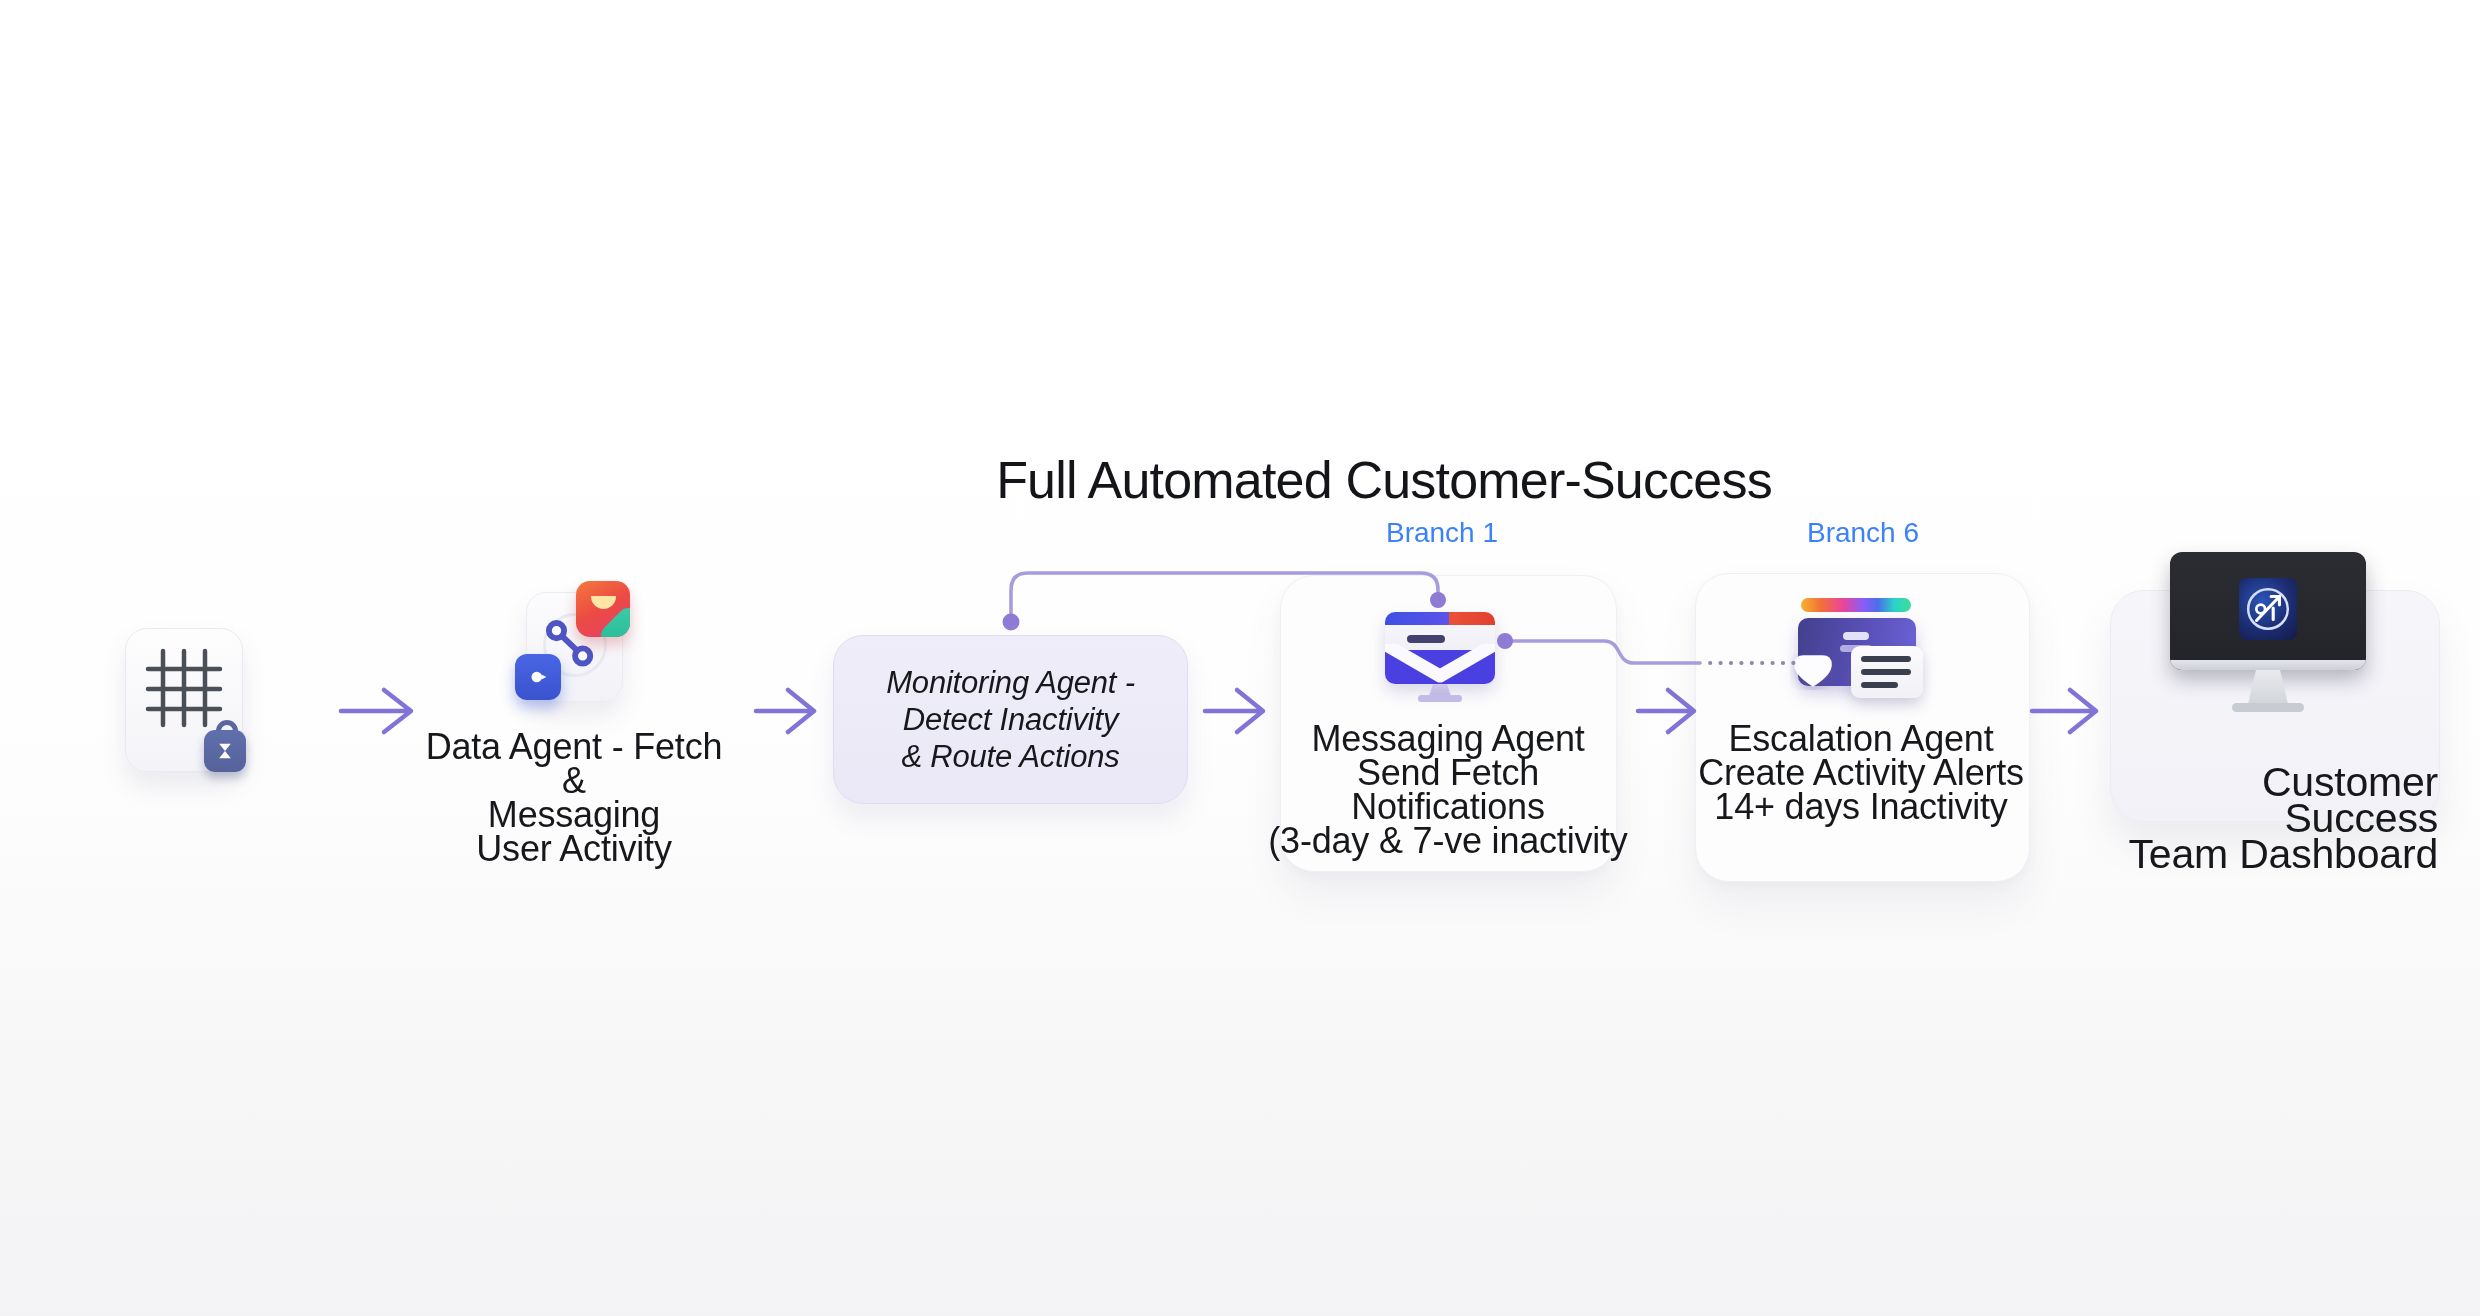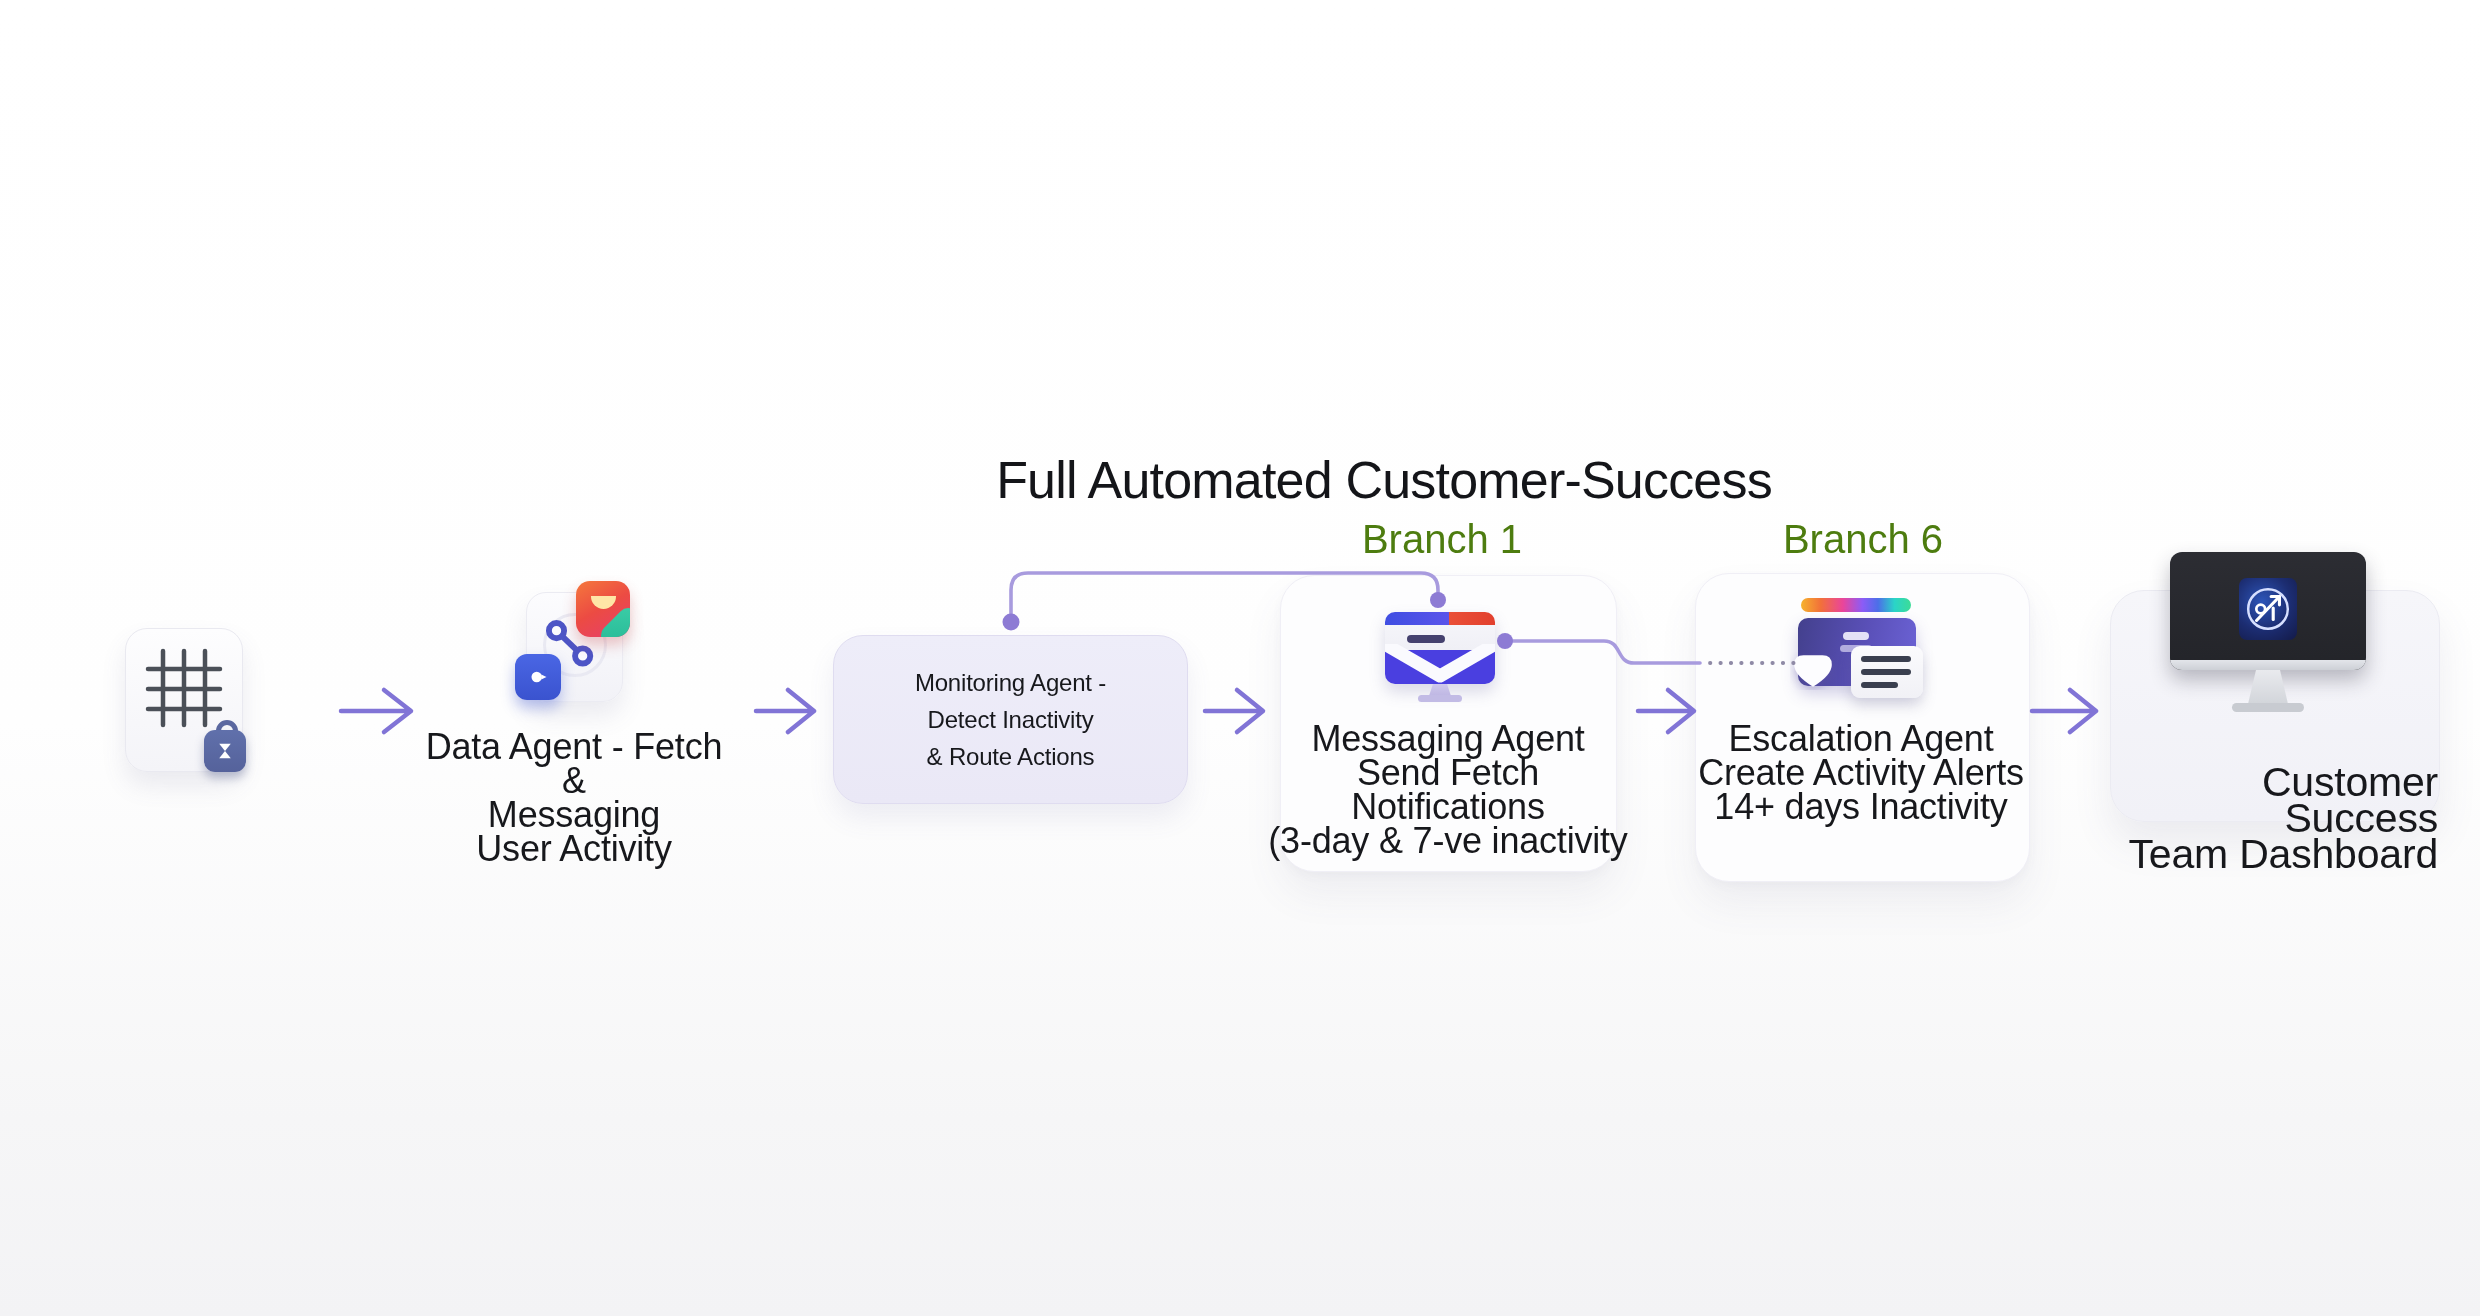--- a/index.html
+++ b/index.html
@@ -14,21 +14,21 @@
 
   .abs{position:absolute;}
 
   
   .diagram-title{
     left:926px;top:450px;width:900px;
     text-align:center;font-size:52px;font-weight:500;letter-spacing:-0.8px;color:#141519;
   }
   .branch-label{
     top:517px;width:300px;text-align:center;
-    font-size:40px;font-weight:500;color:#4d7c0f;
+    font-size:28px;font-weight:500;color:#3b82f6;
   }
   #branch1-label{left:1284px;}
   #branch2-label{left:1705px;}
 
   
   .node-label{
     text-align:center;font-size:36px;line-height:34px;font-weight:500;
     color:#17181c;letter-spacing:-0.2px;
   }
 
@@ -47,21 +47,21 @@
     border:1px solid #ebebf2;border-radius:34px;
     box-shadow:0 22px 38px rgba(90,90,130,0.10);
   }
   #monitoring-box{
     left:825px;top:635px;width:353px;height:167px;
     background:linear-gradient(180deg,#eeedf9,#eae8f6);
     border:1px solid #dfdcf0;border-radius:30px;
     box-shadow:0 14px 26px rgba(100,95,160,0.10);
     display:flex;align-items:center;justify-content:center;
   }
-  #monitoring-text{font-size:24px;line-height:37px;}
+  #monitoring-text{font-size:31px;line-height:37px;font-style:italic;}
 
   
   #sheets-card{
     left:117px;top:628px;width:116px;height:142px;
     background:linear-gradient(180deg,#fdfdfe,#f4f4f8);
     border:1px solid #e9e9f0;border-radius:22px;
     box-shadow:0 14px 24px rgba(100,100,140,0.12);
   }
   #sheets-grid{left:16px;top:16px;}
   #sheets-badge{left:196px;top:728px;width:42px;height:44px;}

